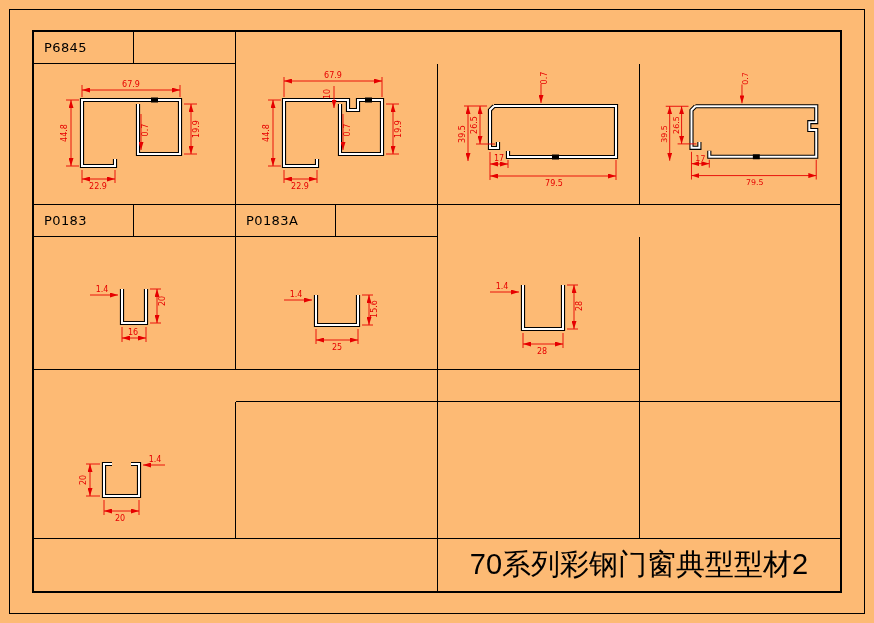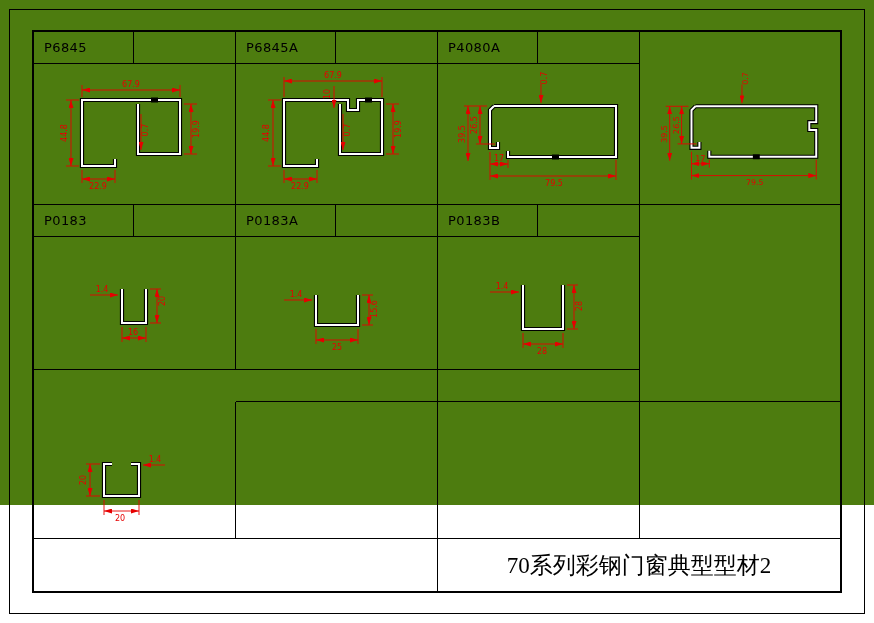--- a/index.html
+++ b/index.html
@@ -1,26 +1,26 @@
 <!DOCTYPE html>
 <html><head>
 <meta charset="utf-8">
 <title>70系列彩钢门窗典型型材2</title>
 <style>
   *{margin:0;padding:0;box-sizing:border-box}
   html,body{background:#ffffff}
   body{width:874px;height:623px;overflow:hidden}
-  .sheet{position:relative;width:874px;height:505px;background:#4d7c0f;font-family:"DejaVu Sans",sans-serif;color:#000}
+  .sheet{position:relative;width:874px;height:623px;background:#fdba74;font-family:"DejaVu Sans",sans-serif;color:#000}
   .outer-border{position:absolute;left:9px;top:9px;width:856px;height:605px;border:1px solid #000}
   .table{position:absolute;left:32px;top:30px;width:810px;height:563px;border:2px solid #000}
   .cell{position:absolute;border-right:1px solid #000;border-bottom:1px solid #000}
   .cell.nr{border-right:none}
   .cell.nb{border-bottom:none}
   .code-box{height:100%;width:100px;border-right:1px solid #000;display:flex;align-items:center;padding-left:10px;font-size:13px;letter-spacing:.4px}
-  .title-cell{display:flex;align-items:center;justify-content:center;font-family:Liberation Serif, serif;font-size:23px}
+  .title-cell{display:flex;align-items:center;justify-content:center;font-family:Liberation Sans, sans-serif;font-size:29px}
   svg{display:block}
   .prof-o{stroke:#000;stroke-width:4.2;fill:none;stroke-linejoin:miter;stroke-linecap:butt}
   .prof-i{stroke:#fff;stroke-width:2;fill:none;stroke-linejoin:miter;stroke-linecap:butt}
   .tick{stroke:#000;stroke-width:5}
   .dimline{stroke:#e60000;stroke-width:0.9;fill:none}
   text.dim{fill:#e60000;font-family:"DejaVu Sans",sans-serif;font-size:8px}
 </style>
 </head>
 <body>
 
@@ -34,30 +34,20 @@
 
 <div class="sheet">
   <div class="outer-border"></div>
   <div class="table">
 
     <div class="cell" style="left:0;top:0;width:202px;height:32px">
       <div class="code-box">
         <span>P6845</span>
       </div>
     </div>
-    <div class="cell" style="left:202px;top:0;width:202px;height:32px">
-      <div class="code-box">
-        <span>P6845A</span>
-      </div>
-    </div>
-    <div class="cell" style="left:404px;top:0;width:202px;height:32px">
-      <div class="code-box">
-        <span>P4080A</span>
-      </div>
-    </div>
 
     <div class="cell" style="left:0;top:32px;width:202px;height:141px">
       <svg width="201" height="140" viewBox="0 0 201 140">
         <g>
           <path class="prof-o" d="M81,95 L81,102 L48,102 L48,36 L146,36 L146,90 L104,90 L104,40"></path>
           <path class="prof-i" d="M81,95 L81,102 L48,102 L48,36 L146,36 L146,90 L104,90 L104,40"></path>
           <line class="tick" x1="117" y1="36" x2="124" y2="36"></line>
         </g>
         <g>
           <line class="dimline" x1="48" y1="33" x2="48" y2="21"></line>
@@ -188,25 +178,20 @@
     <div class="cell" style="left:0;top:173px;width:202px;height:32px">
       <div class="code-box">
         <span>P0183</span>
       </div>
     </div>
     <div class="cell" style="left:202px;top:173px;width:202px;height:32px">
       <div class="code-box">
         <span>P0183A</span>
       </div>
     </div>
-    <div class="cell" style="left:404px;top:173px;width:202px;height:32px">
-      <div class="code-box">
-        <span>P0183B</span>
-      </div>
-    </div>
 
     <div class="cell" style="left:0;top:205px;width:202px;height:133px">
       <svg width="201" height="132" viewBox="0 0 201 132">
         <g>
           <path class="prof-o" d="M88,52 L88,86 L112,86 L112,52"></path>
           <path class="prof-i" d="M88,52 L88,86 L112,86 L112,52"></path>
         </g>
         <g>
           <line class="dimline" x1="56" y1="58" x2="84" y2="58" marker-end="url(#arr)"></line>
           <text class="dim" text-anchor="middle" x="68" y="55">1.4</text>

